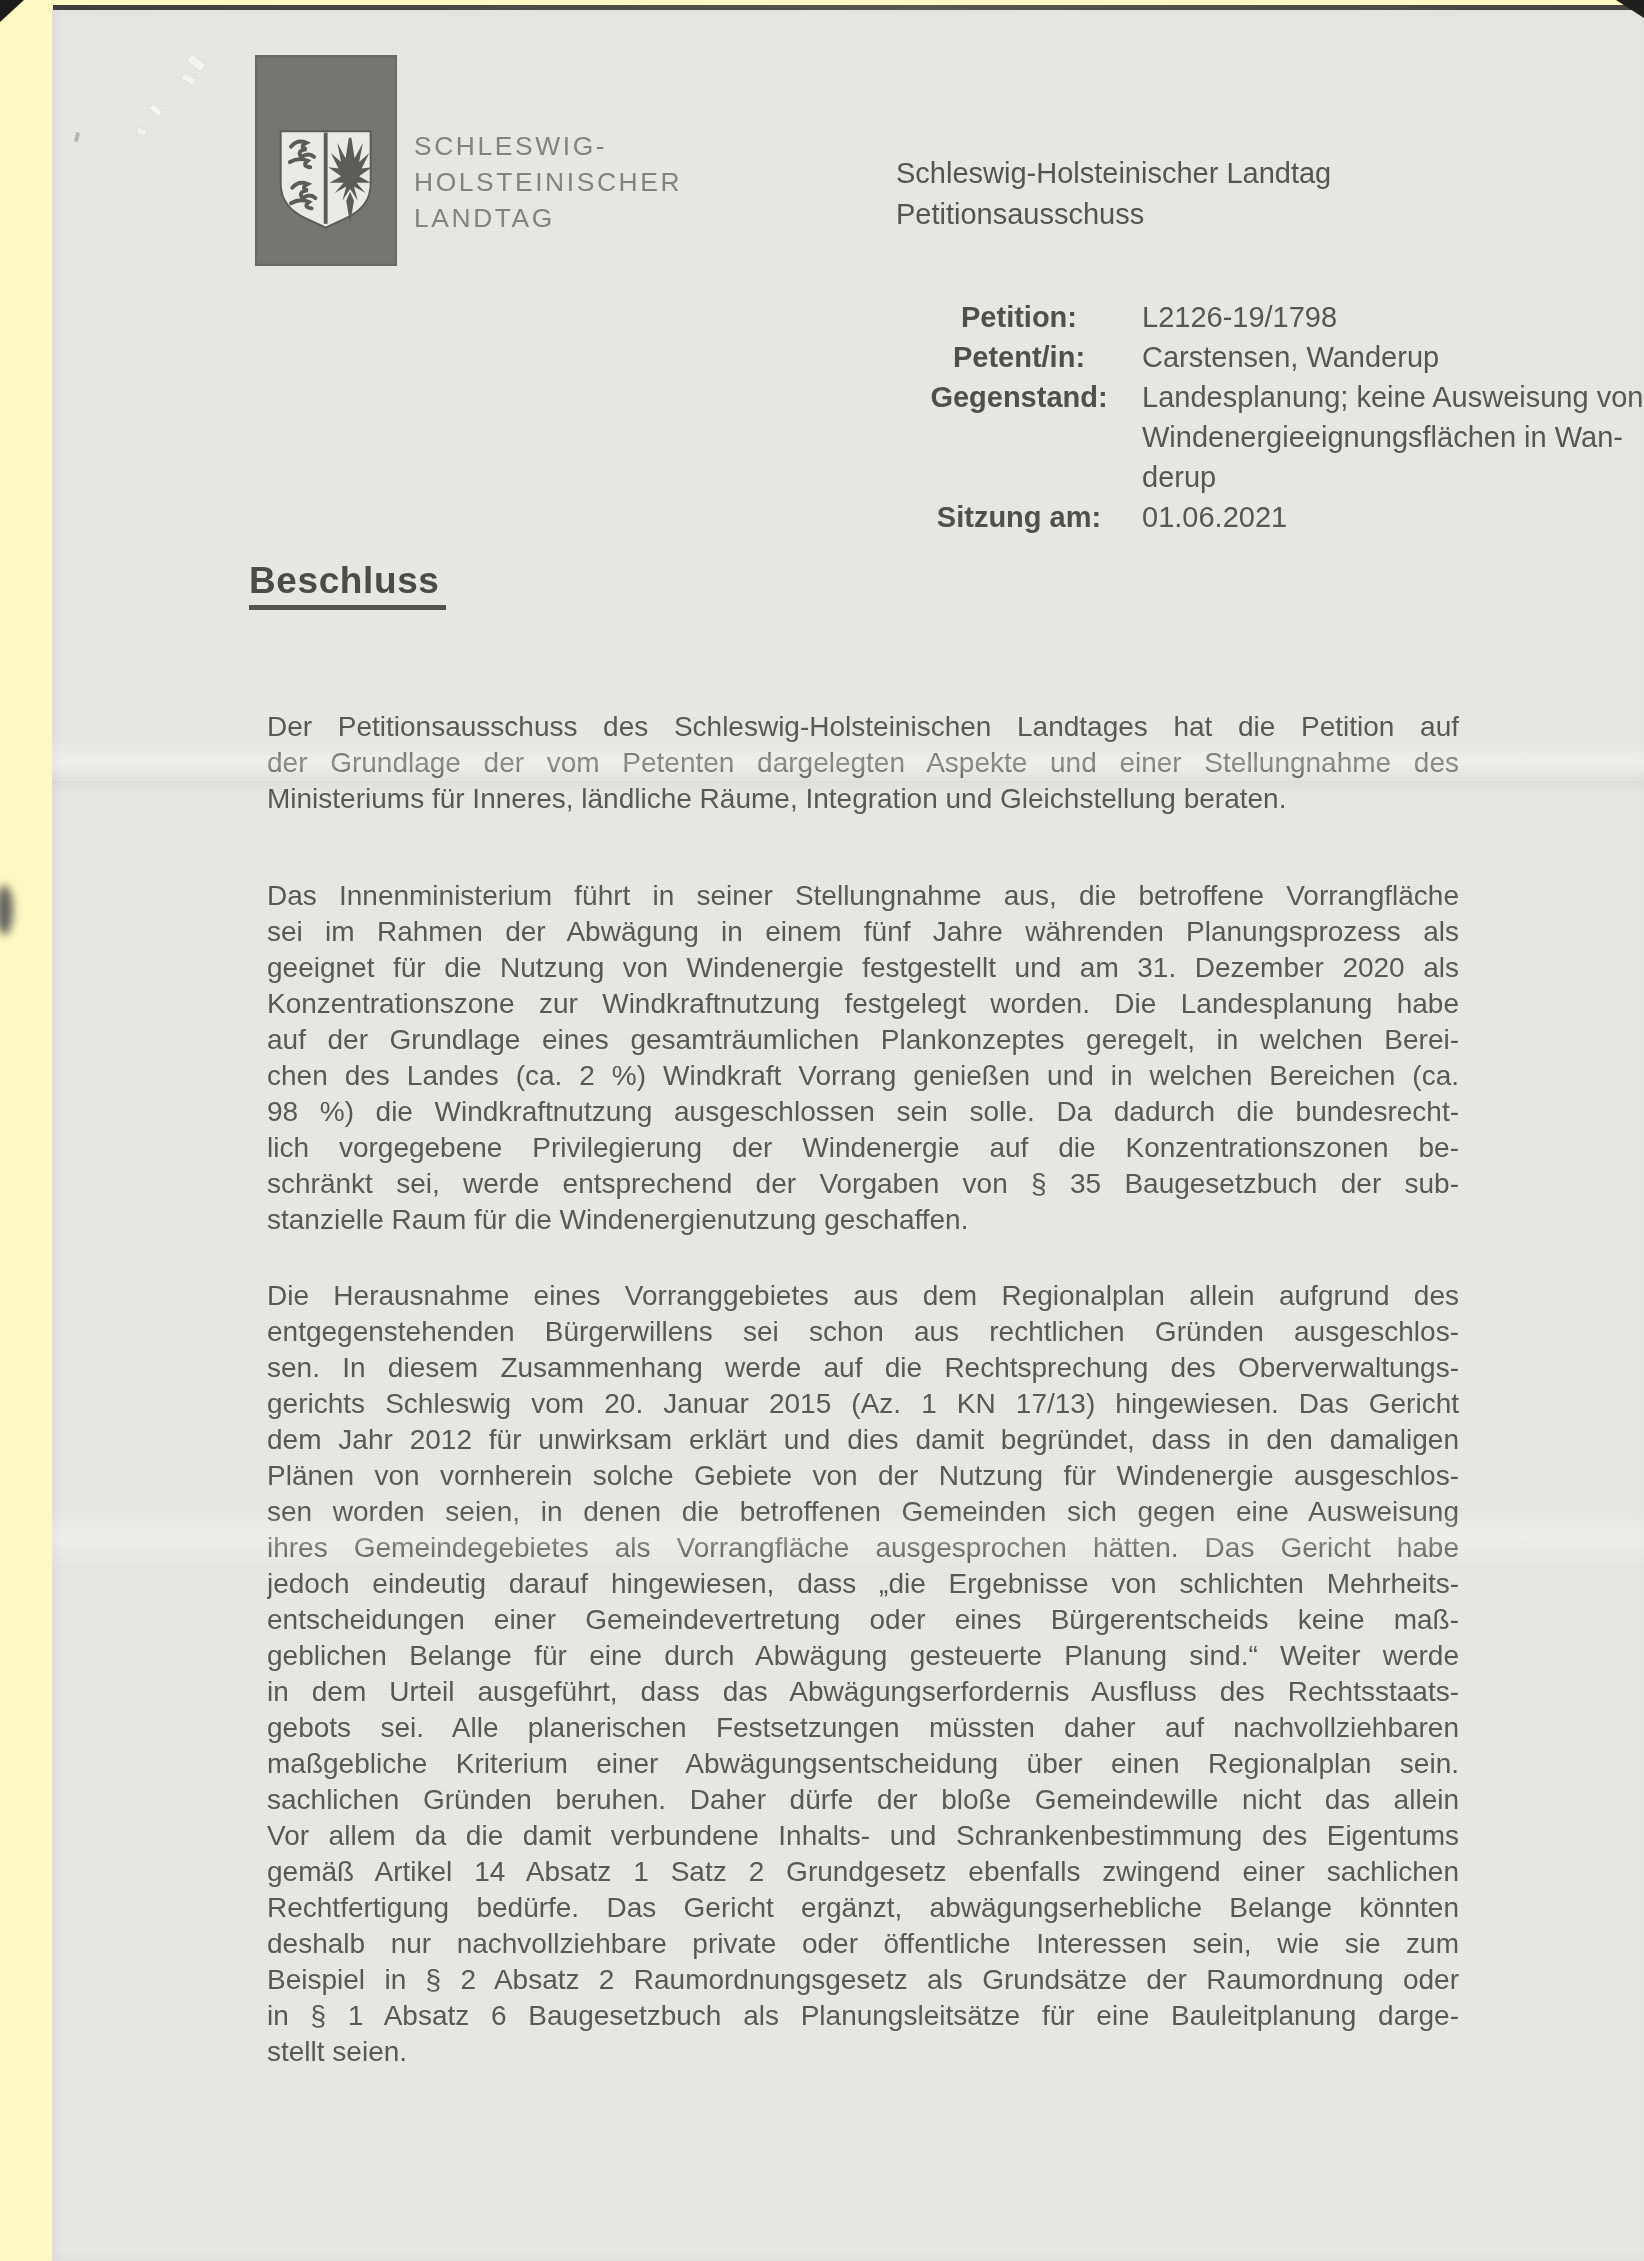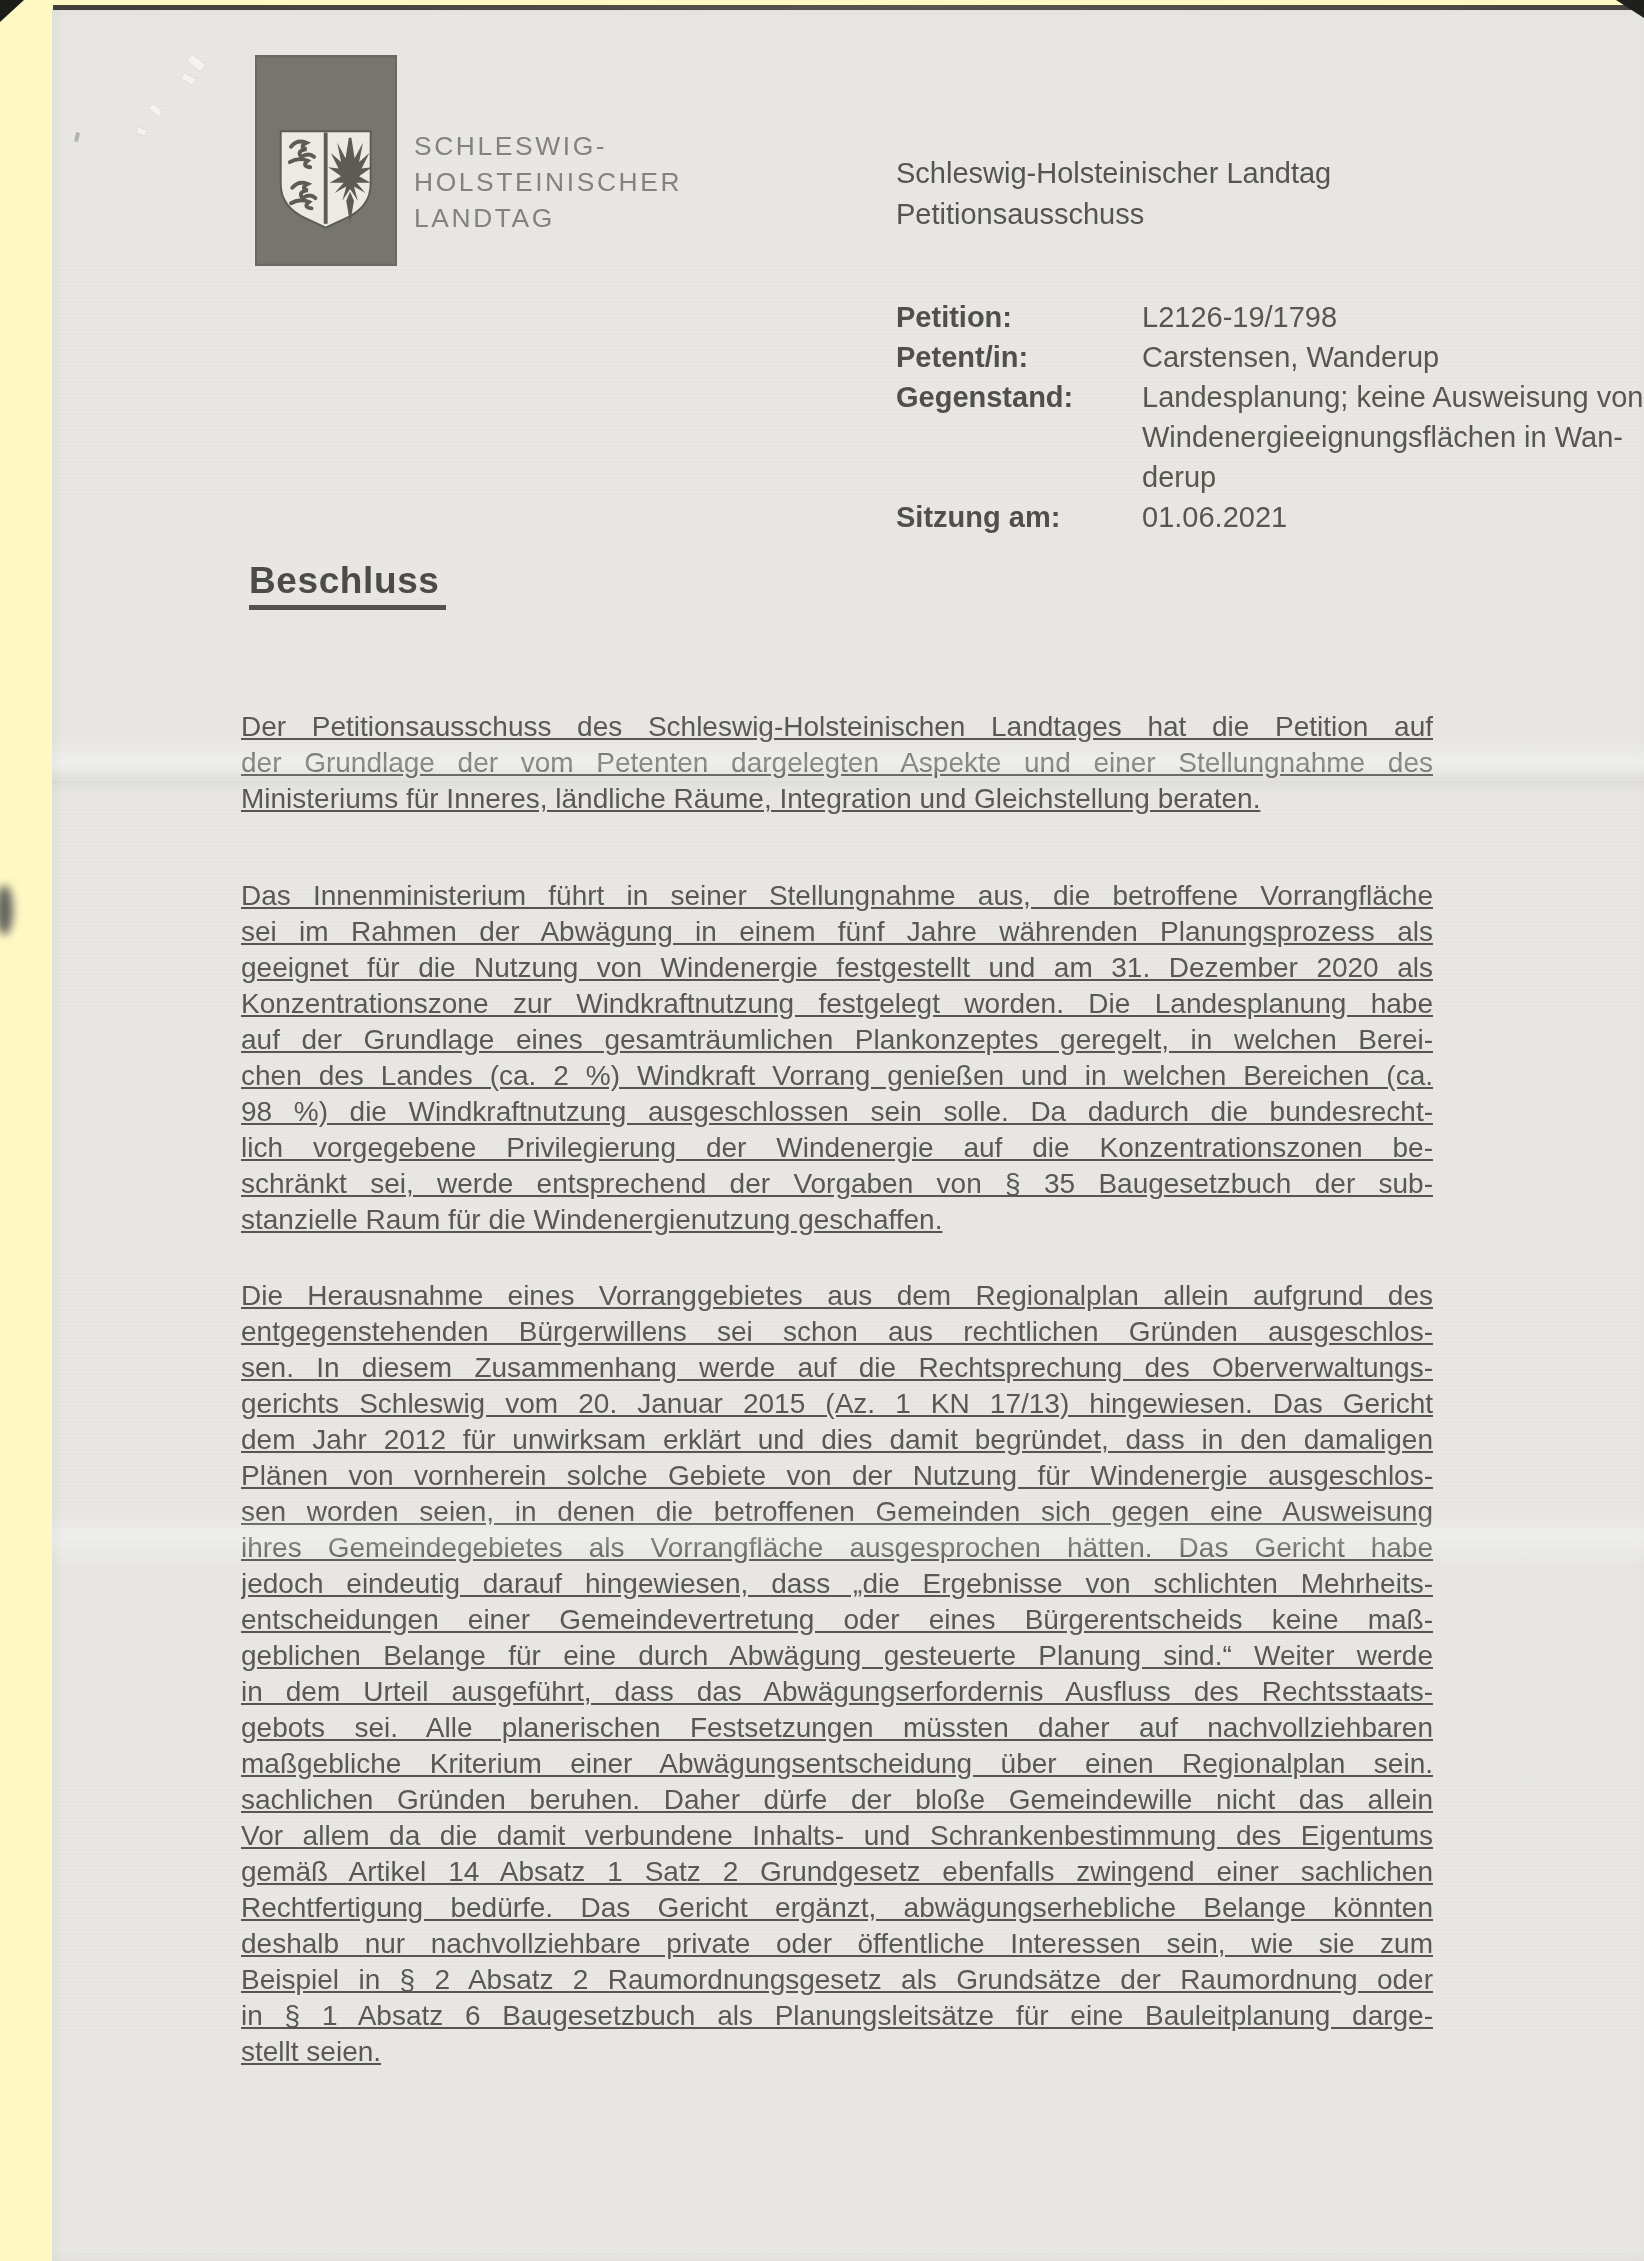--- a/index.html
+++ b/index.html
@@ -58,31 +58,31 @@
     font-size:26.4px;line-height:36px;letter-spacing:2.6px;
     color:#83827c;font-weight:400;white-space:nowrap;
   }
   .hdr-block{
     position:absolute;left:896px;top:153px;
     font-size:29px;line-height:41px;color:#55544e;white-space:nowrap;
   }
   
   .meta{position:absolute;left:896px;top:297px;width:741px;font-size:29px;line-height:40px;}
   .meta-row{display:flex;align-items:flex-start;}
-  .meta-label{width:246px;flex:0 0 246px;font-weight:bold;color:#504f49;}
+  .meta-label{width:246px;flex:0 0 246px;font-weight:bold;color:#504f49;text-align:center;}
   .meta-value{flex:1;color:#57564f;}
   .meta-value div{white-space:nowrap;}
 
   
   .heading{
     position:absolute;left:249px;top:560px;
     font-size:37px;font-weight:bold;letter-spacing:0.6px;color:#4c4b46;
   }
   .heading span{display:inline-block;border-bottom:5.8px solid #53524c;padding:0 6.4px 3.2px 0;}
-  .body-col{position:absolute;left:241px;top:709px;width:1192px;text-decoration:underline;}
+  .body-col{position:absolute;left:267px;top:709px;width:1192px;}
   .para{margin:0 0 0 0;}
   .para.p1{margin-bottom:61px;}
   .para.p2{margin-bottom:40px;}
   .pline{
     height:36px;line-height:36px;font-size:28px;color:#595852;
     text-align:justify;text-align-last:justify;white-space:nowrap;overflow:hidden;
   }
   .pline.last{text-align-last:left;}
 </style>
 </head>

